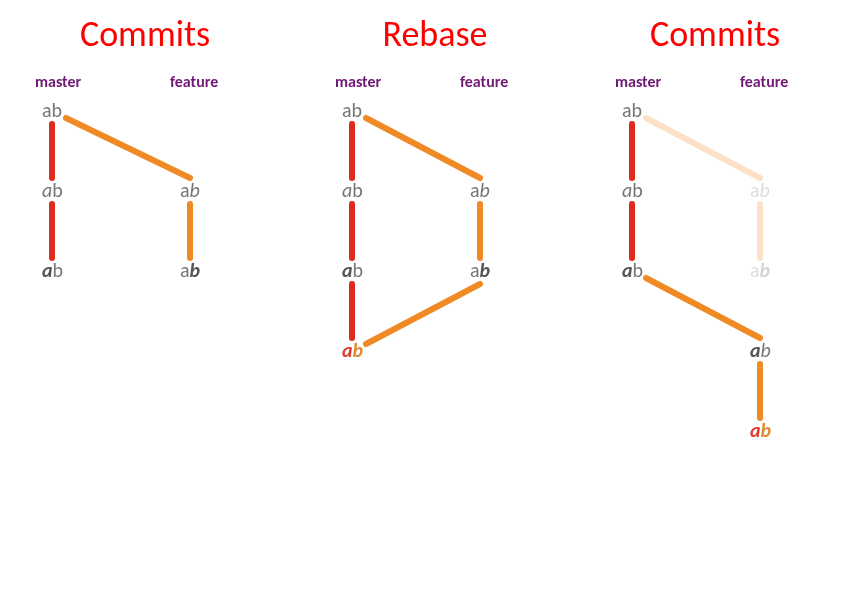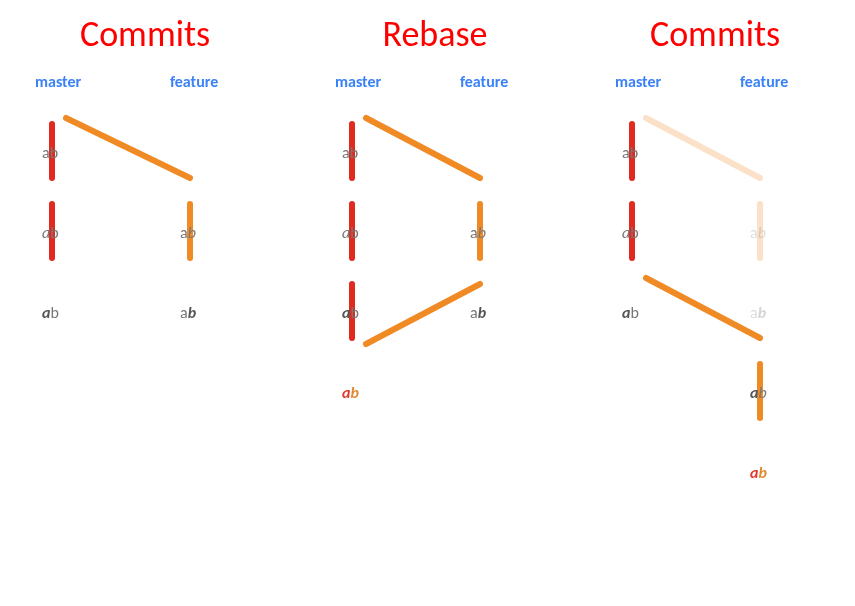--- a/index.html
+++ b/index.html
@@ -22,28 +22,27 @@
     width: 100%;
     text-align: center;
     font-size: 36px;
     color: #ff0000;
     font-weight: 400;
   }
   .branch-label {
     position: absolute;
     font-size: 16px;
     font-weight: 700;
-    color: #3b82f6;
+    color: #701a75;
   }
   .node {
     position: absolute;
-    font-size: 16px;
+    font-size: 20px;
     color: #777;
     white-space: nowrap;
-    margin-top: 45px;
   }
   .node .ba { font-weight: 700; font-style: italic; color: #555; }
   .node .it { font-style: italic; }
   .node .bi-red { font-weight: 700; font-style: italic; color: #e33a2e; }
   .node .bi-or  { font-weight: 700; font-style: italic; color: #e08a33; }
   .faded { opacity: 0.25; }
   svg.connectors {
     position: absolute;
     top: 0; left: 0;
     overflow: visible;

